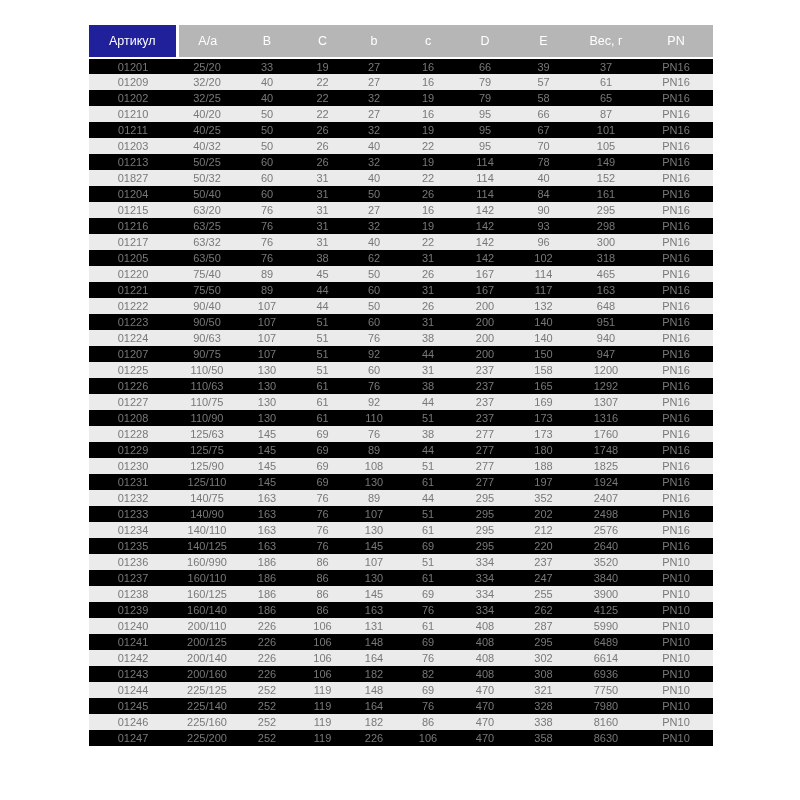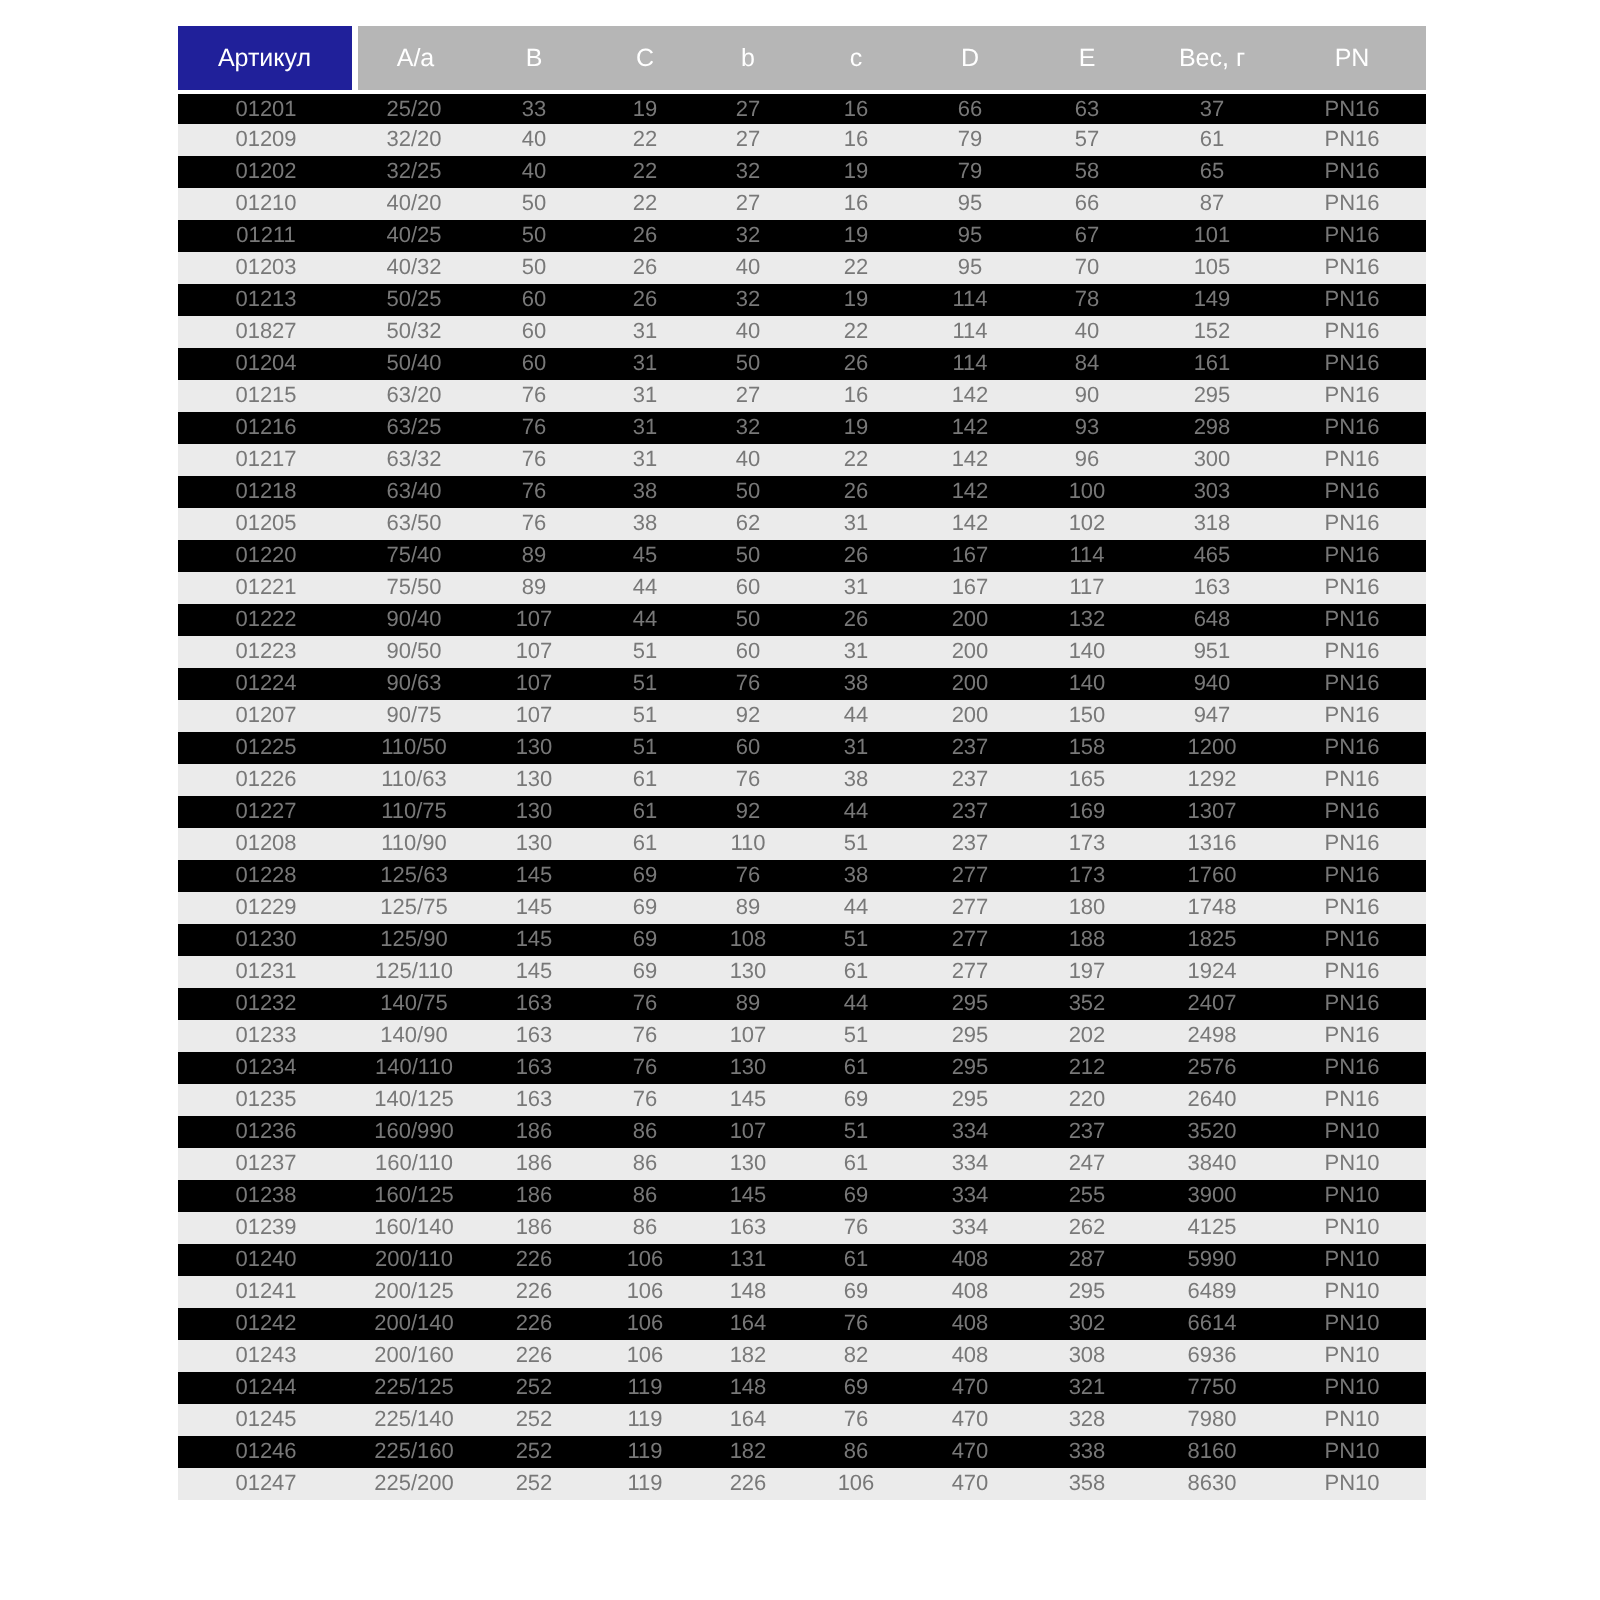--- a/index.html
+++ b/index.html
@@ -20,20 +20,21 @@
   .table-wrap {
     position: absolute;
     left: 89px;
     top: 13px;
     width: 624px;
   }
   table.spec-table {
     border-collapse: collapse;
     table-layout: fixed;
     width: 624px;
+    margin-top: 12px;
   }
   col.c0 { width: 88px; }
   col.c1 { width: 60px; }
   col.c2 { width: 60px; }
   col.c3 { width: 51px; }
   col.c4 { width: 52px; }
   col.c5 { width: 56px; }
   col.c6 { width: 58px; }
   col.c7 { width: 59px; }
   col.c8 { width: 66px; }
@@ -99,21 +100,21 @@
     </thead>
     <tbody>
         <tr>
           <td>01201</td>
           <td>25/20</td>
           <td>33</td>
           <td>19</td>
           <td>27</td>
           <td>16</td>
           <td>66</td>
-          <td>63</td>
+          <td>39</td>
           <td>37</td>
           <td>PN16</td>
         </tr>
         <tr>
           <td>01209</td>
           <td>32/20</td>
           <td>40</td>
           <td>22</td>
           <td>27</td>
           <td>16</td>
@@ -236,32 +237,20 @@
           <td>76</td>
           <td>31</td>
           <td>40</td>
           <td>22</td>
           <td>142</td>
           <td>96</td>
           <td>300</td>
           <td>PN16</td>
         </tr>
         <tr>
-          <td>01218</td>
-          <td>63/40</td>
-          <td>76</td>
-          <td>38</td>
-          <td>50</td>
-          <td>26</td>
-          <td>142</td>
-          <td>100</td>
-          <td>303</td>
-          <td>PN16</td>
-        </tr>
-        <tr>
           <td>01205</td>
           <td>63/50</td>
           <td>76</td>
           <td>38</td>
           <td>62</td>
           <td>31</td>
           <td>142</td>
           <td>102</td>
           <td>318</td>
           <td>PN16</td>

